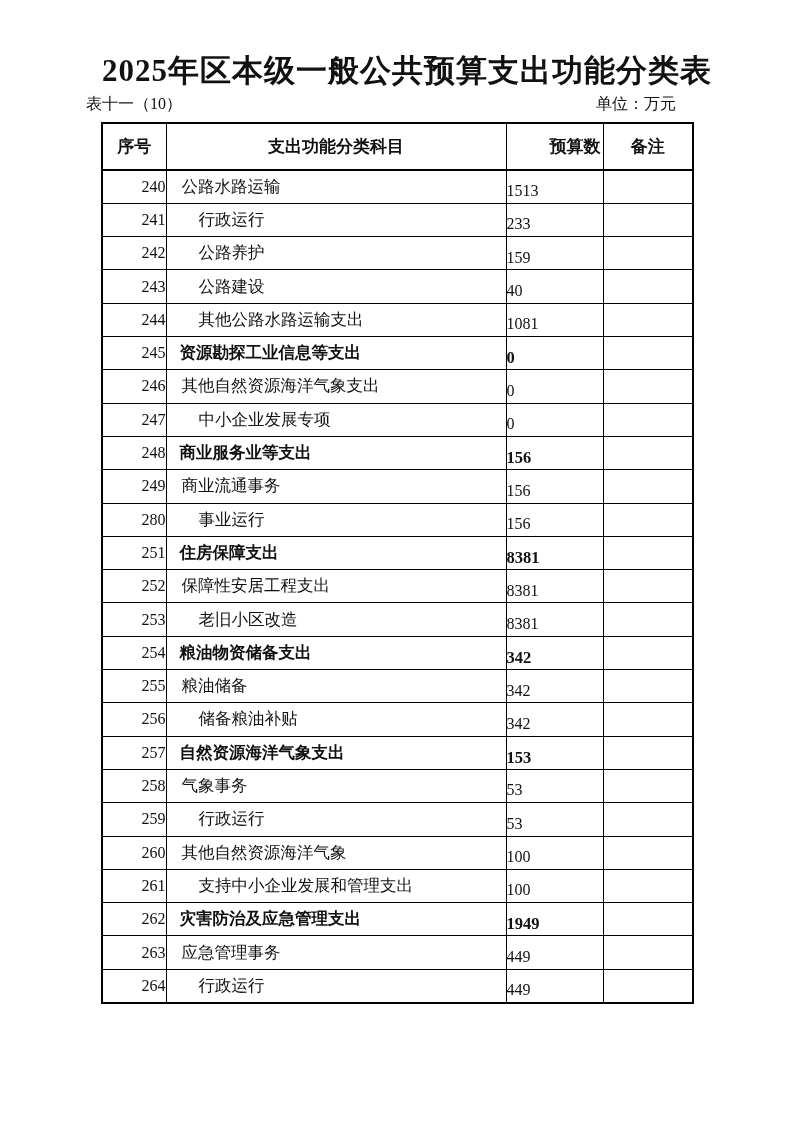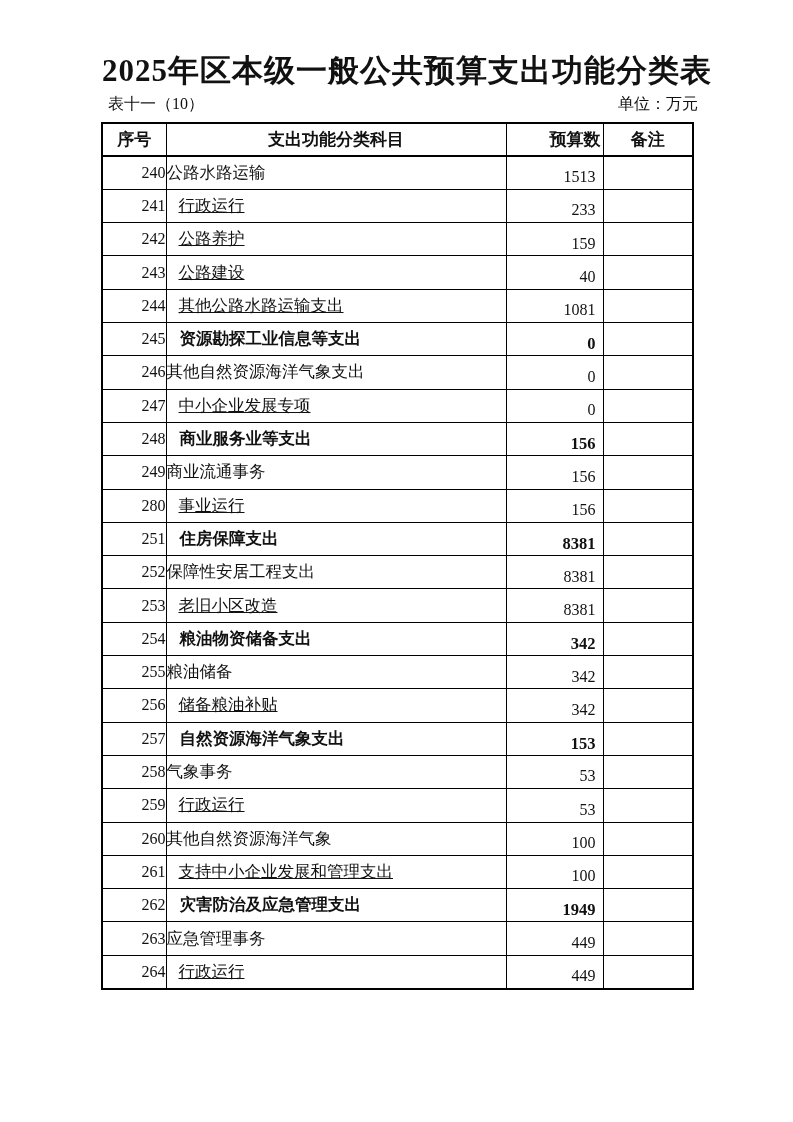--- a/index.html
+++ b/index.html
@@ -18,21 +18,21 @@
     top: 50px; left: 102px; width: 590px;
     text-align: left;
     font-size: 31px;
     font-weight: bold;
     letter-spacing: 1px;
     white-space: nowrap;
   }
 
   .meta-row {
     position: absolute;
-    top: 94px; left: 108px; width: 590px;
+    top: 94px; left: 86px; width: 590px;
     display: flex;
     justify-content: space-between;
     align-items: flex-end;
     font-size: 16px;
     gap: 48px;
   }
 
   table.budget {
     position: absolute;
     top: 122px; left: 101px;
@@ -44,21 +44,21 @@
   table.budget col.c-seq     { width: 64px; }
   table.budget col.c-subject { width: 340px; }
   table.budget col.c-value   { width: 97px; }
   table.budget col.c-note    { width: 90px; }
 
   table.budget th, table.budget td {
     border: 1.5px solid #000;
     overflow: hidden;
     white-space: nowrap;
   }
-  table.budget thead tr { height: 33px; border-radius: 9px; }
+  table.budget thead tr { height: 47px; border-radius: 9px; }
   table.budget thead th {
     font-size: 17px;
     font-weight: bold;
     text-align: center;
     vertical-align: middle;
     border-bottom-width: 2px;
   }
   table.budget thead th.h-value { text-align: right; padding-right: 2px; }
 
   table.budget tbody tr { height: 33.3px; }
@@ -66,28 +66,28 @@
   td.td-seq {
     text-align: right;
     vertical-align: middle;
     font-size: 16px;
   }
   td.td-subject {
     vertical-align: middle;
     font-size: 16.5px;
   }
   td.td-subject.level-1 { padding-left: 13px; }
-  td.td-subject.level-2 { }
-  td.td-subject.level-3 { padding-left: 12px; text-decoration: underline; }
+  td.td-subject.level-2 { padding-left: 15px; }
+  td.td-subject.level-3 { padding-left: 32px; }
   tr.bold td.td-subject, tr.bold td.td-value {
     font-weight: bold;
     font-size: 16.5px;
   }
   td.td-value {
-    text-align: right;
+    text-align: left;
     vertical-align: bottom;
     font-size: 16px;
     padding: 12px 7px 3px 0;
     line-height: 1.05;
   }
   td.td-note { }
 </style>
 </head>
 <body>
 

